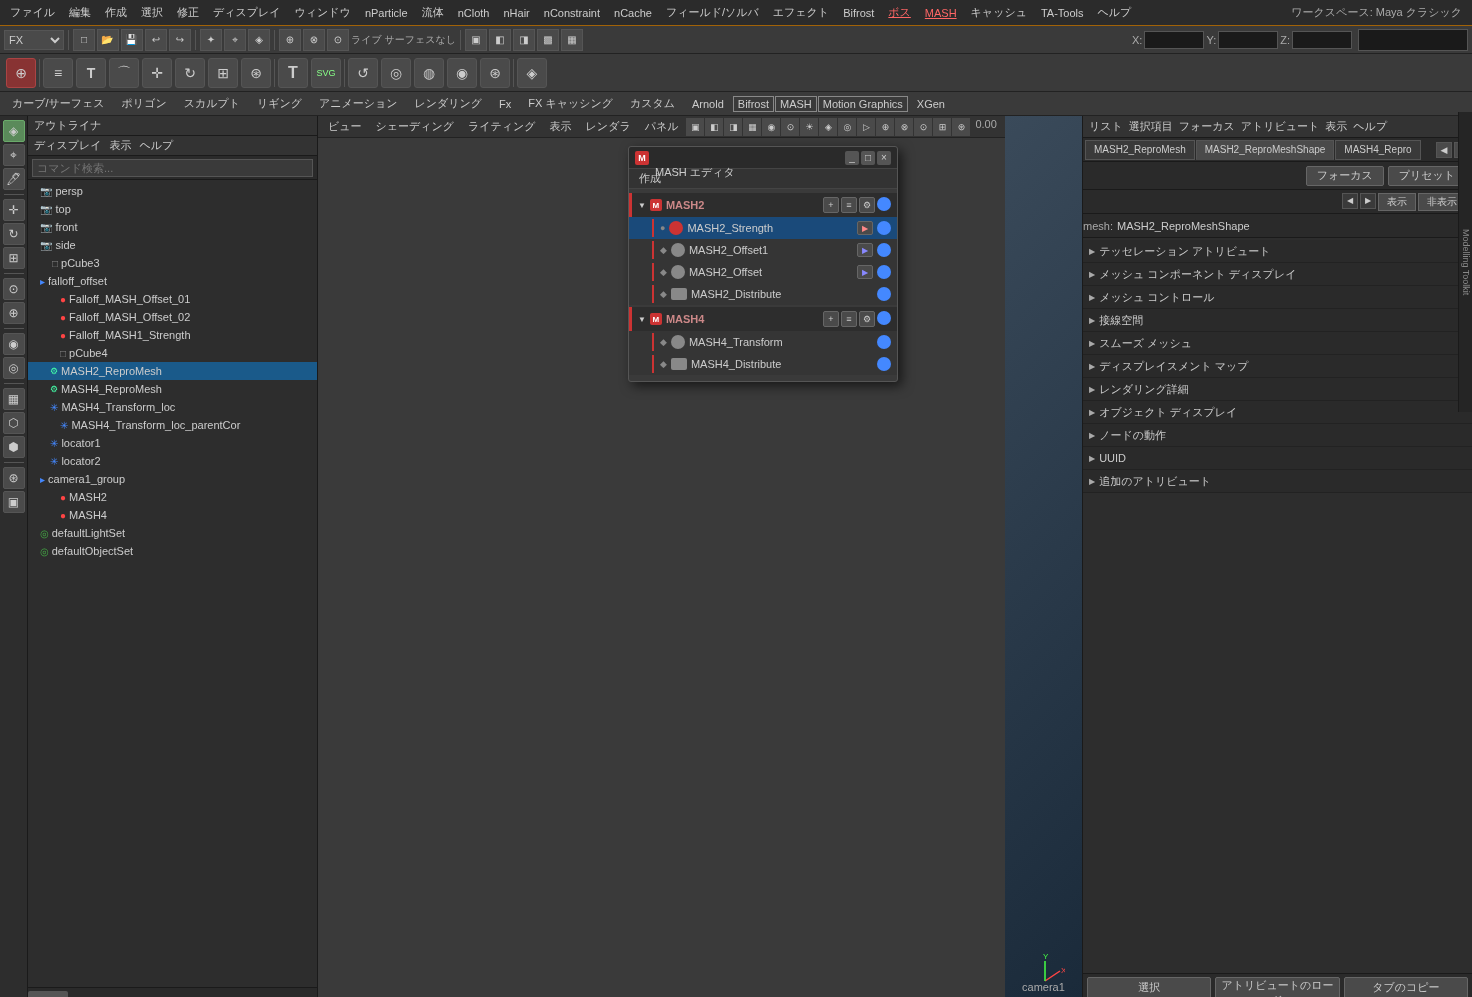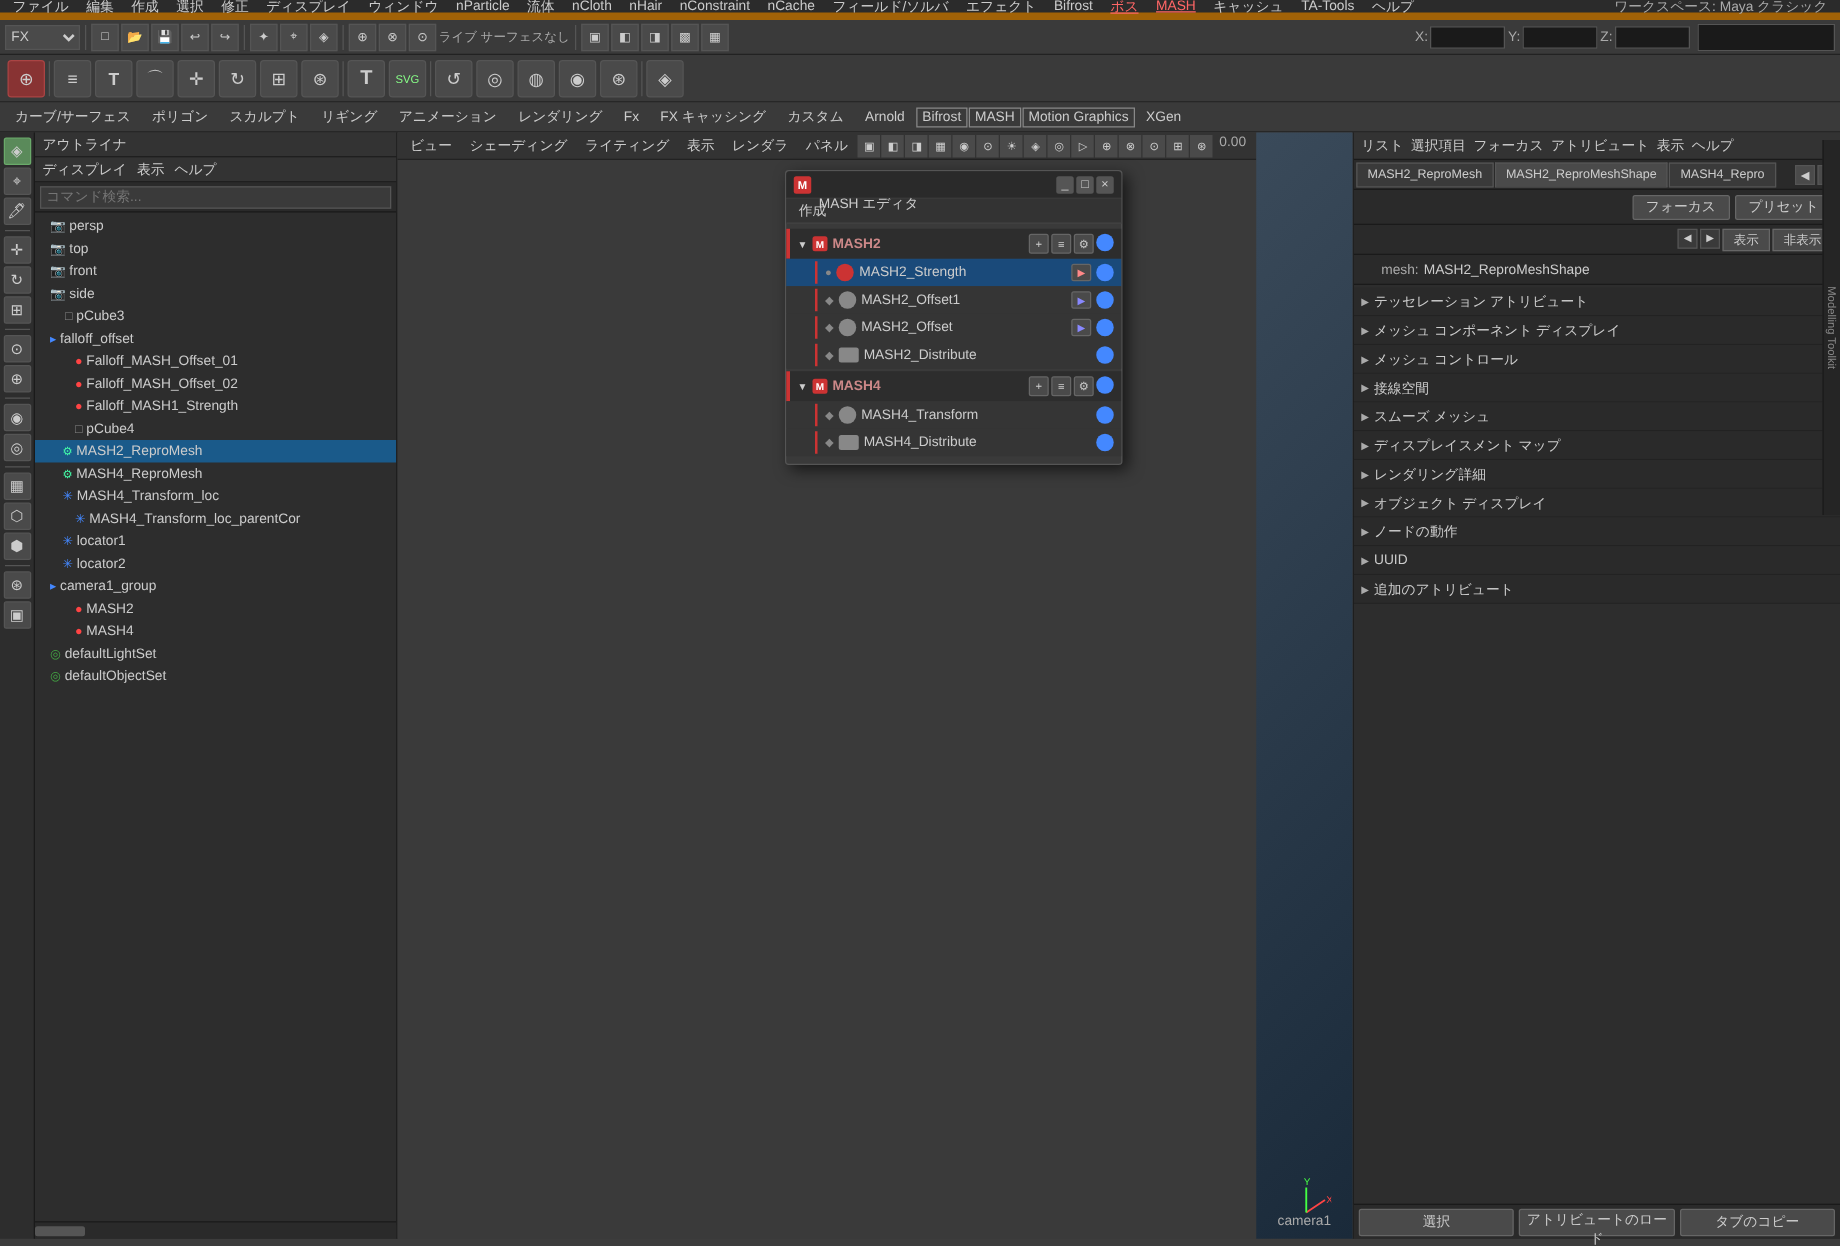--- a/index.html
+++ b/index.html
@@ -10,27 +10,27 @@
       font-family: "Meiryo", "MS Gothic", sans-serif;
       font-size: 11px;
       color: #cccccc;
       overflow: hidden;
       position: relative;
     }
 
     
     .top-menubar {
       width: 100%;
-      height: 16px;
+      height: 26px;
       background: #2b2b2b;
       display: flex;
       align-items: center;
       padding: 0 4px;
       gap: 2px;
-      border-bottom: 6px solid #a16207;
+      border-bottom: 1px solid #a16207;
     }
     .top-menubar span {
       padding: 2px 6px;
       font-size: 11px;
       color: #cccccc;
       cursor: pointer;
       white-space: nowrap;
     }
     .top-menubar .highlight { color: #ff6666; text-decoration: underline; }
     .top-menubar .workspace {
@@ -584,21 +584,21 @@
       color: #ccc;
       font-size: 11px;
       cursor: pointer;
       border-radius: 2px;
     }
     .mesh-info {
       height: 24px;
       background: #2a2a2a;
       display: flex;
       align-items: center;
-      padding: 0 22px;
+      padding: 0 0;
       gap: 4px;
       border-bottom: 1px solid #1a1a1a;
     }
     .attrs-list {
       flex: 1;
       overflow-y: auto;
       padding: 2px 0;
     }
     .attrs-list::-webkit-scrollbar { width: 8px; }
     .attrs-list::-webkit-scrollbar-track { background: #2a2a2a; }

